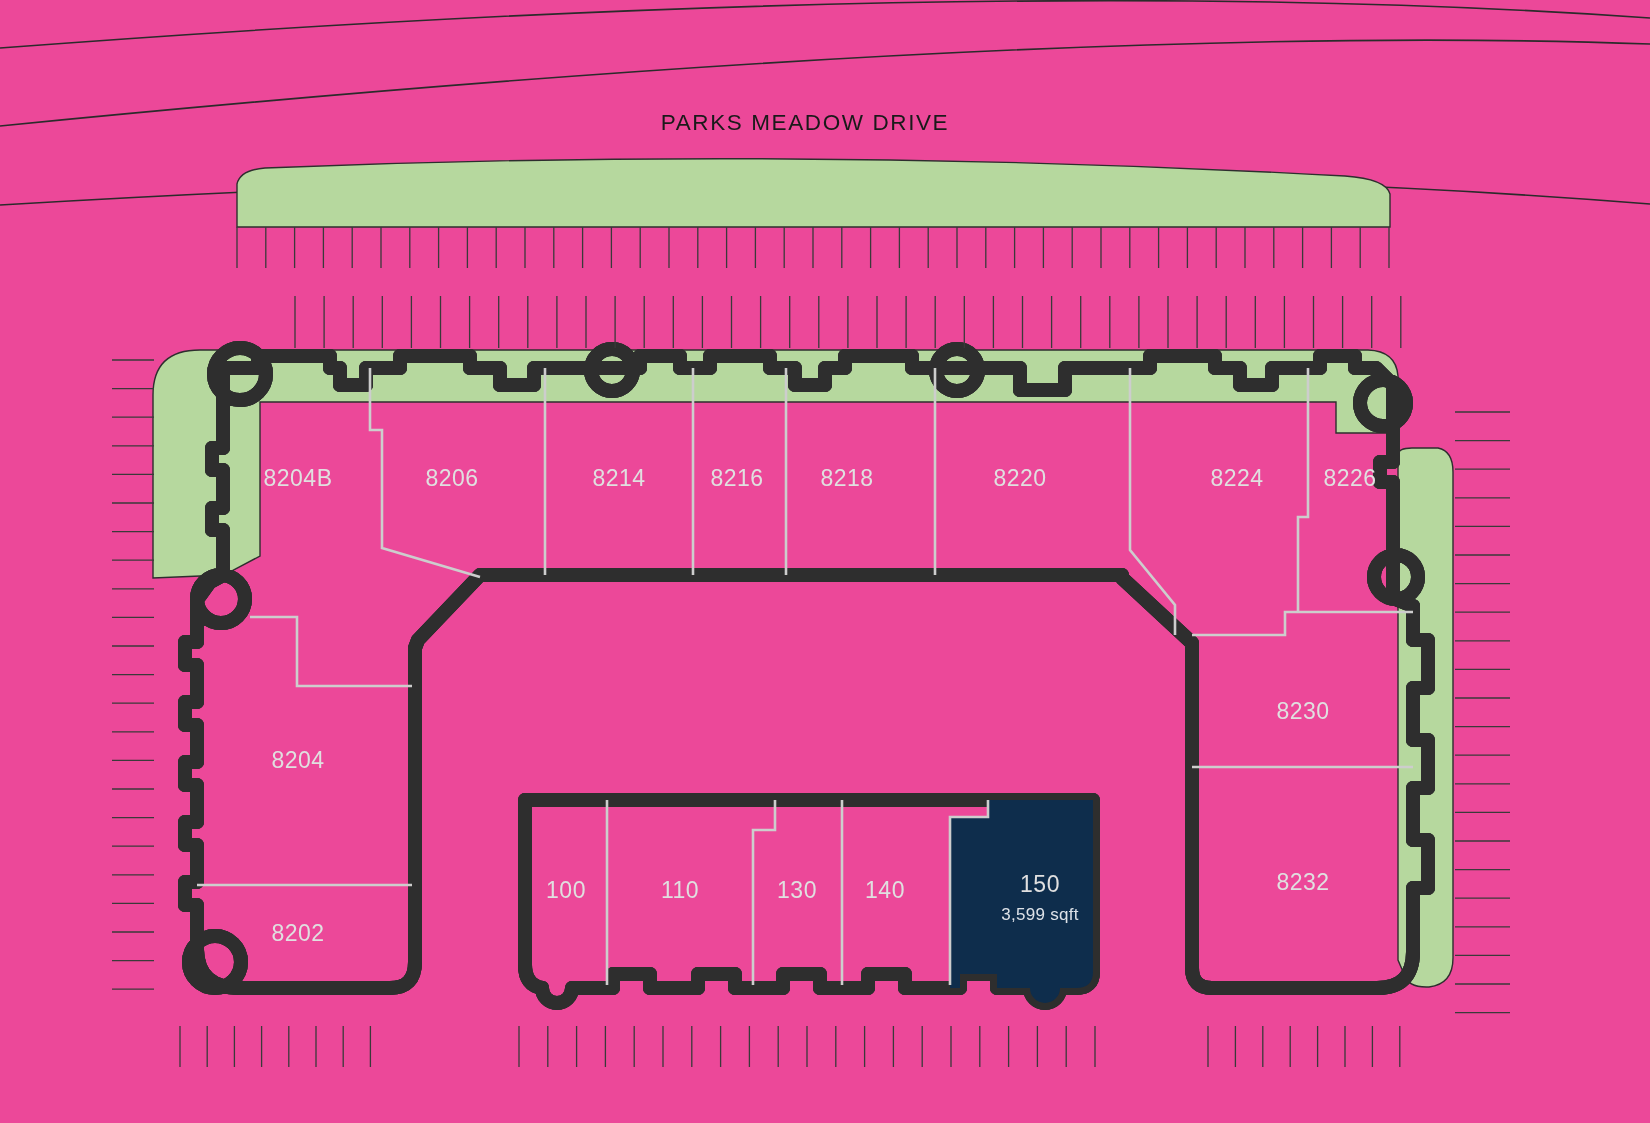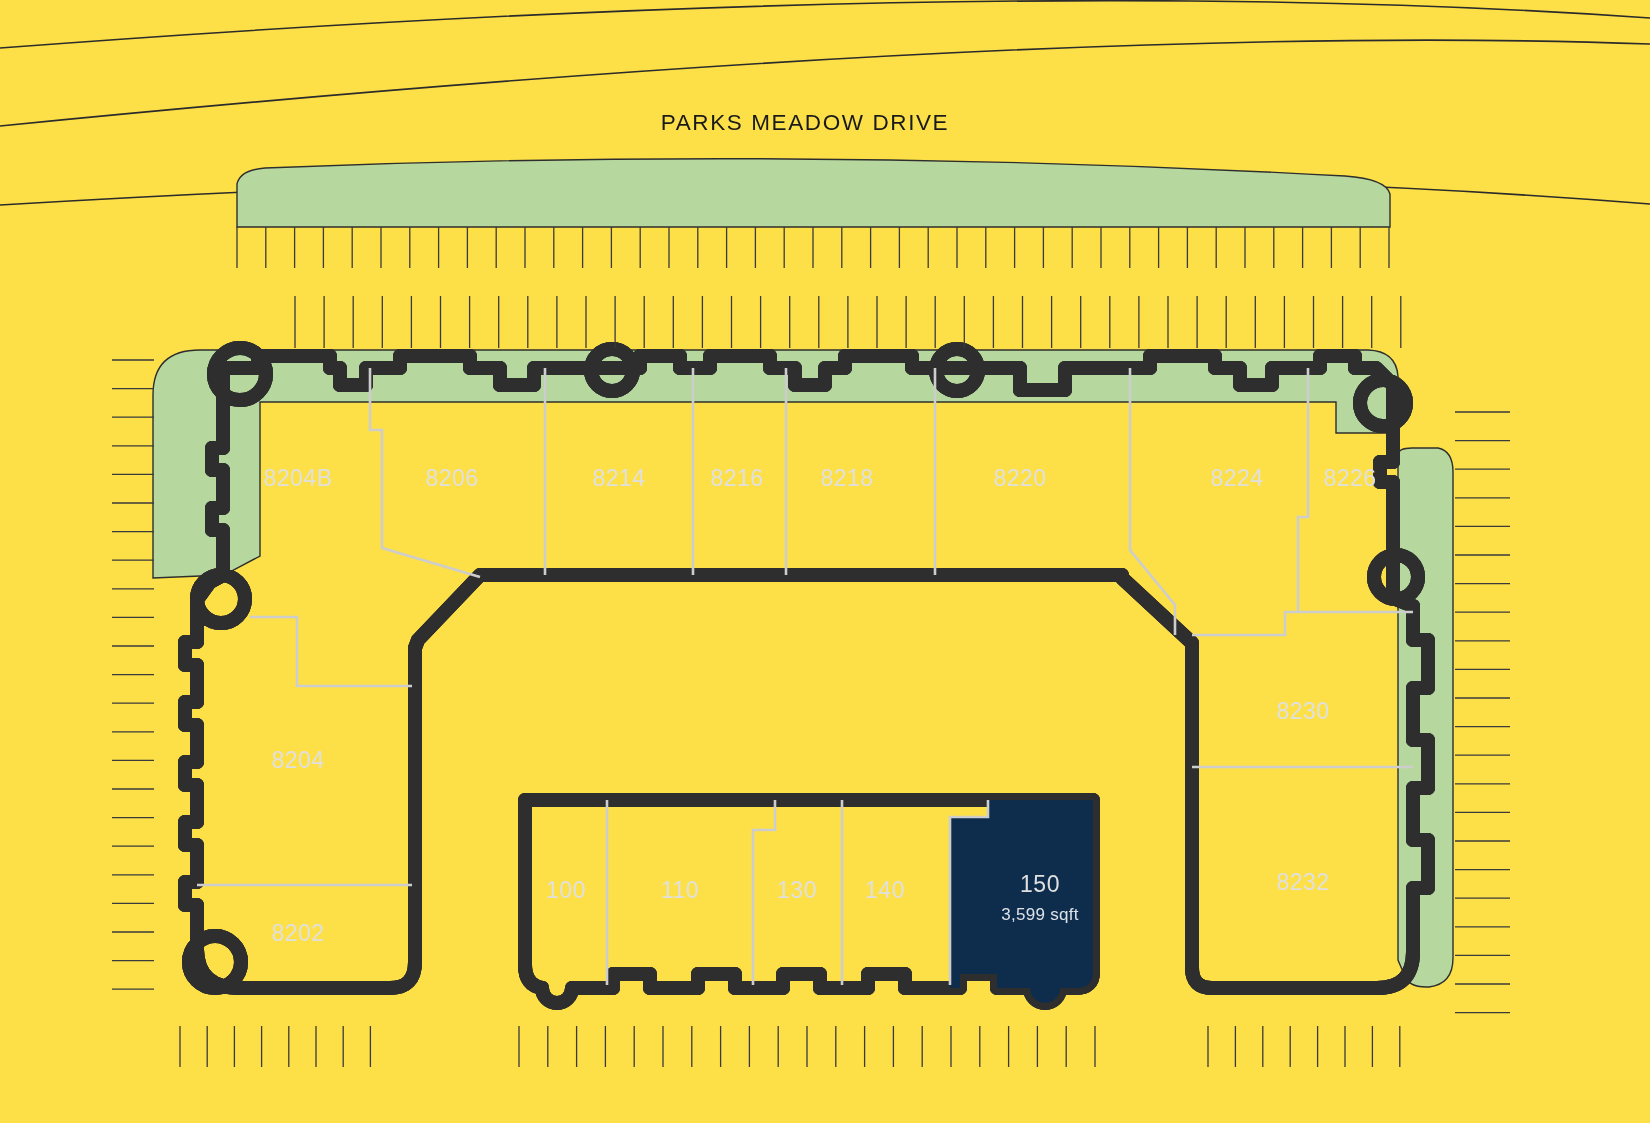--- a/index.html
+++ b/index.html
@@ -1,16 +1,16 @@
 <!DOCTYPE html>
 <html><head>
 <meta charset="utf-8">
 <style>
   html,body{margin:0;padding:0;background:#d2d2d2;}
-  .stage{width:1650px;height:1123px;position:relative;overflow:hidden;background:#fde047;}
+  .stage{width:1650px;height:1123px;position:relative;overflow:hidden;background:#ec4899;}
   svg{display:block;}
   .road-line{fill:none;stroke:#2b2b2b;stroke-width:1.6;}
   .green{fill:#b6d89e;stroke:#2e2e2e;stroke-width:1.4;}
   .mass-dark{fill:none;stroke:#2e2e2e;stroke-width:14;stroke-linejoin:round;stroke-linecap:round;}
   .mass-gap{fill:#d2d2d2;stroke:#d2d2d2;stroke-width:11;stroke-linejoin:round;stroke-linecap:round;}
   .mass-fill{fill:#202021;stroke:none;}
   .hl-fill{fill:#0e2d4c;stroke:none;}
   .divider{fill:none;stroke:#cdcdcd;stroke-width:2.6;stroke-linejoin:miter;}
   .tick{stroke:#3a3a3a;stroke-width:1.3;}
   .unit-label{font-family:"Liberation Sans",sans-serif;font-size:23px;fill:#e0e0e0;letter-spacing:0.5px;text-anchor:middle;}

